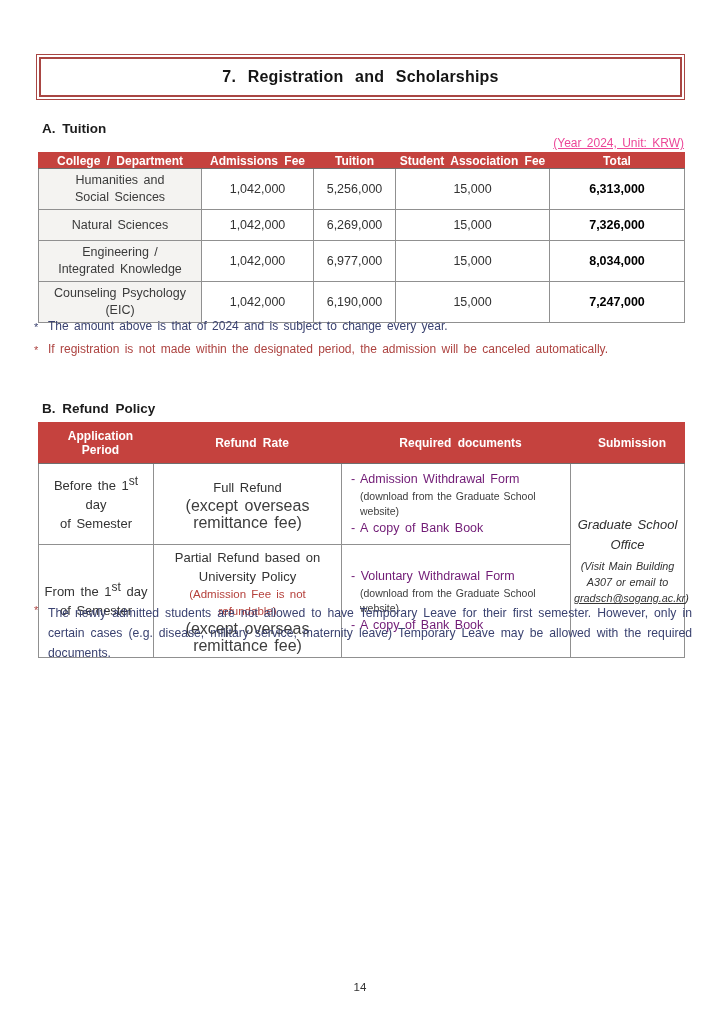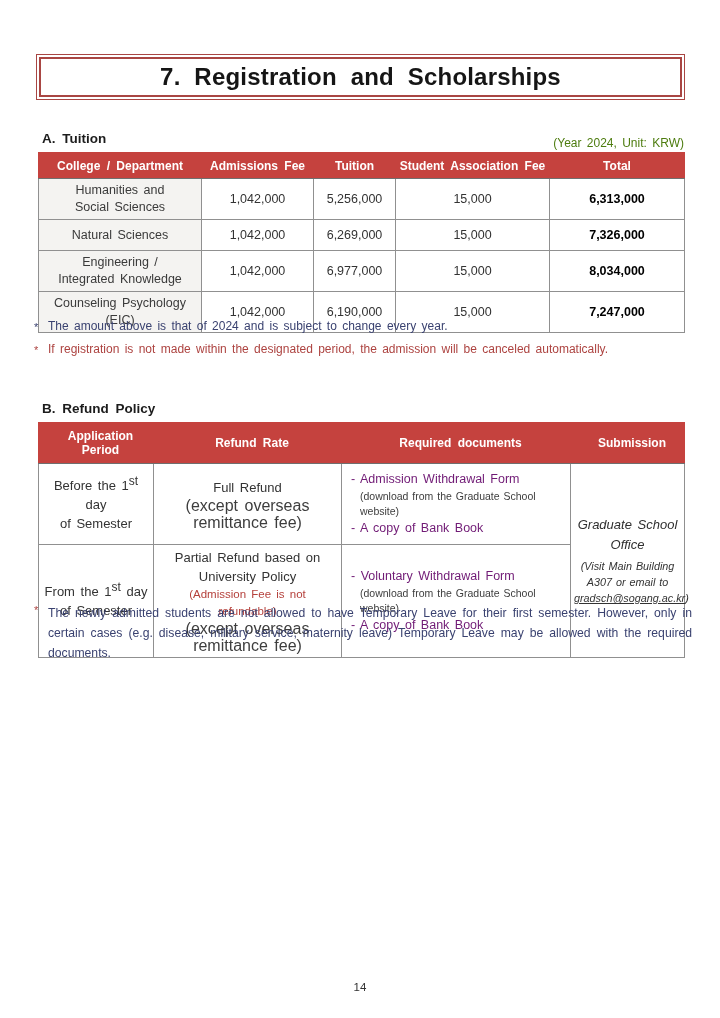--- a/index.html
+++ b/index.html
@@ -24,43 +24,43 @@
   
   .title-box{
     position:absolute;left:39px;top:57px;width:643px;height:40px;
     border:2.5px solid var(--red-border);
     outline:1px solid var(--red-border);
     outline-offset:2px;
     display:flex;align-items:center;justify-content:center;
     background:#fff;
   }
   .title-text{
-    font-size:24px;font-weight:bold;color:#151515;
+    font-size:16px;font-weight:bold;color:#151515;
     letter-spacing:0.2px;word-spacing:7px;
   }
 
   
   .section-label{position:absolute;left:42px;font-size:13.5px;font-weight:bold;color:#1c1c1c;word-spacing:3px;}
-  .label-a{top:131px;}
+  .label-a{top:121px;}
   .label-b{top:401px;}
-  .unit-label{position:absolute;right:36px;top:136px;font-size:12px;color:#4d7c0f;}
+  .unit-label{position:absolute;right:36px;top:136px;font-size:12px;color:#ec4899;text-decoration:underline;}
 
   
   table{border-collapse:collapse;position:absolute;table-layout:fixed;background:#fff;}
   .tuition-table{left:38px;top:152px;width:646px;}
   .refund-table{left:38px;top:422px;width:646px;}
   th{
     background:var(--red);color:#ffffff;
     font-size:12px;font-weight:bold;
     border:1px solid var(--red);
     border-bottom:1px solid #6f6f6f;
     word-spacing:3px;
   }
   th + th{border-left:1px solid rgba(255,255,255,0.55);}
-  .tuition-table th{height:26px;}
+  .tuition-table th{height:16px;}
   .refund-table th{height:41px;padding-left:9px;}
   td{
     border:1px solid var(--grid);
     text-align:center;vertical-align:middle;
     font-size:12.5px;color:#333;
     padding:3px 4px;
   }
   .tuition-table tbody tr:nth-child(1){height:37px;}
   .tuition-table tbody tr:nth-child(2){height:31px;}
   .tuition-table tbody tr:nth-child(3){height:37px;}

